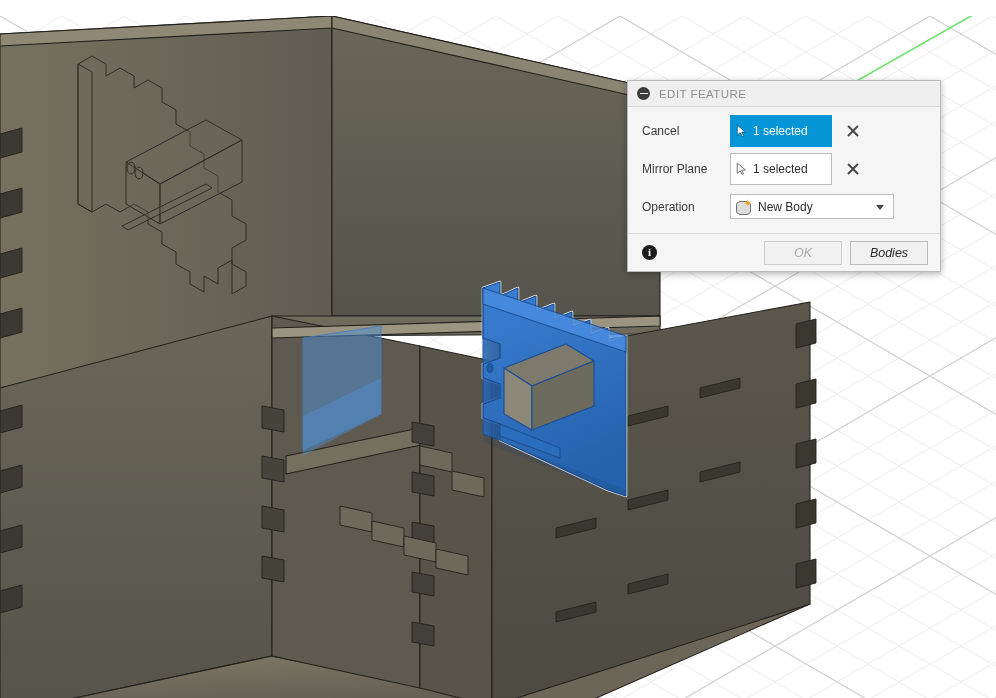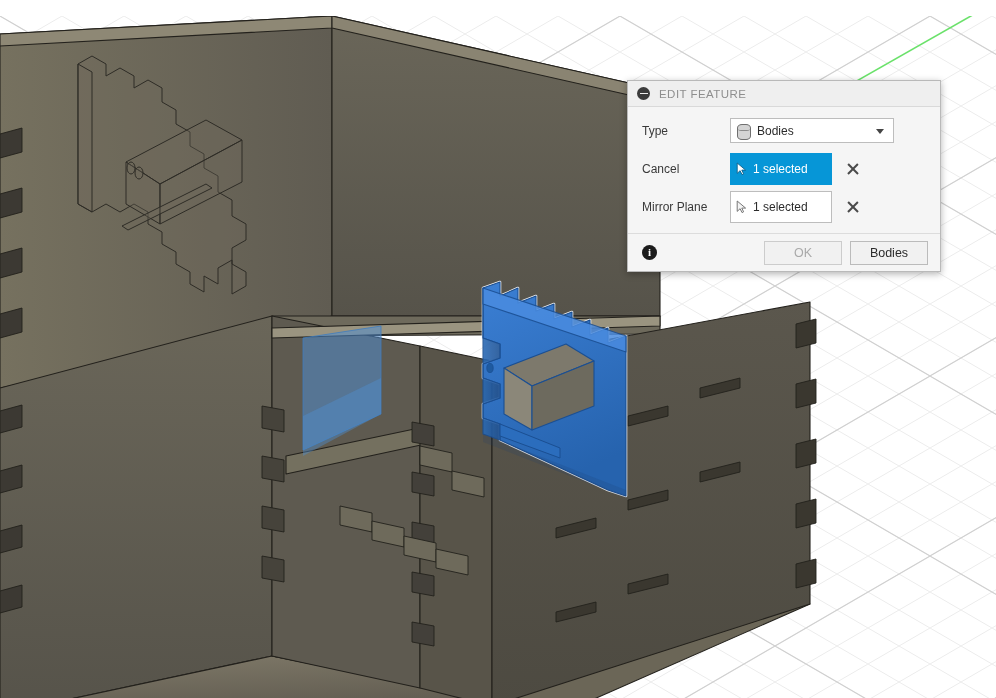--- a/index.html
+++ b/index.html
@@ -258,20 +258,21 @@
     padding: 0 10px;
     font-size: 12.5px;
     border: 1px solid #bbbbbb;
     background: #f1f1f1;
     color: #2b2b2b;
     box-sizing: border-box;
     text-align: center;
     line-height: 22px;
     margin-left: 8px;
     font-family: "Liberation Sans", sans-serif;
+    font-style: italic;
   }
   .btn.disabled {
     color: #a9a9a9;
     background: #f1f1f1;
     border-color: #cccccc;
   }
 </style>
 </head>
 <body>
 
@@ -468,30 +469,20 @@
 
   <div id="edit-feature-dialog">
 
     <div class="dlg-header">
       <span class="collapse-icon"></span>
       <span class="dlg-title">EDIT FEATURE</span>
     </div>
 
     <div class="dlg-body">
 
-      <div class="row">
-        <span class="row-label">Type</span>
-        <div class="combo">
-          <span class="icon-body">
-            <span class="shape"></span>
-          </span>
-          <span class="ctext">Bodies</span>
-          <span class="caret"></span>
-        </div>
-      </div>
 
       <div class="row">
         <span class="row-label">Cancel</span>
         <div class="selfield active">
           <svg class="cursor-ico" viewBox="0 0 12 14">
             <path d="M1.2,1 L1.2,11.4 L4.1,8.7 L6,12.6 L7.6,11.8 L5.8,8.1 L9.6,8.1 Z" fill="#ffffff" stroke="#0b5f8a" stroke-width="0.9" stroke-linejoin="round"></path>
           </svg>
           <span class="stext">1 selected</span>
         </div>
         <span class="clear-x"></span>
@@ -501,20 +492,31 @@
         <span class="row-label">Mirror Plane</span>
         <div class="selfield">
           <svg class="cursor-ico" viewBox="0 0 12 14">
             <path d="M1.2,1 L1.2,11.4 L4.1,8.7 L6,12.6 L7.6,11.8 L5.8,8.1 L9.6,8.1 Z" fill="#f4f4f4" stroke="#6a6a6a" stroke-width="0.9" stroke-linejoin="round"></path>
           </svg>
           <span class="stext">1 selected</span>
         </div>
         <span class="clear-x"></span>
       </div>
 
+      <div class="row">
+        <span class="row-label">Operation</span>
+        <div class="combo">
+          <span class="icon-newbody">
+            <span class="blob"></span>
+            <span class="spark">✦</span>
+          </span>
+          <span class="ctext">New Body</span>
+          <span class="caret"></span>
+        </div>
+      </div>
 
     </div>
 
     <div class="dlg-footer">
       <span class="info-icon">i</span>
       <span class="footer-spacer"></span>
       <button class="btn disabled">OK</button>
       <button class="btn">Bodies</button>
     </div>
 

